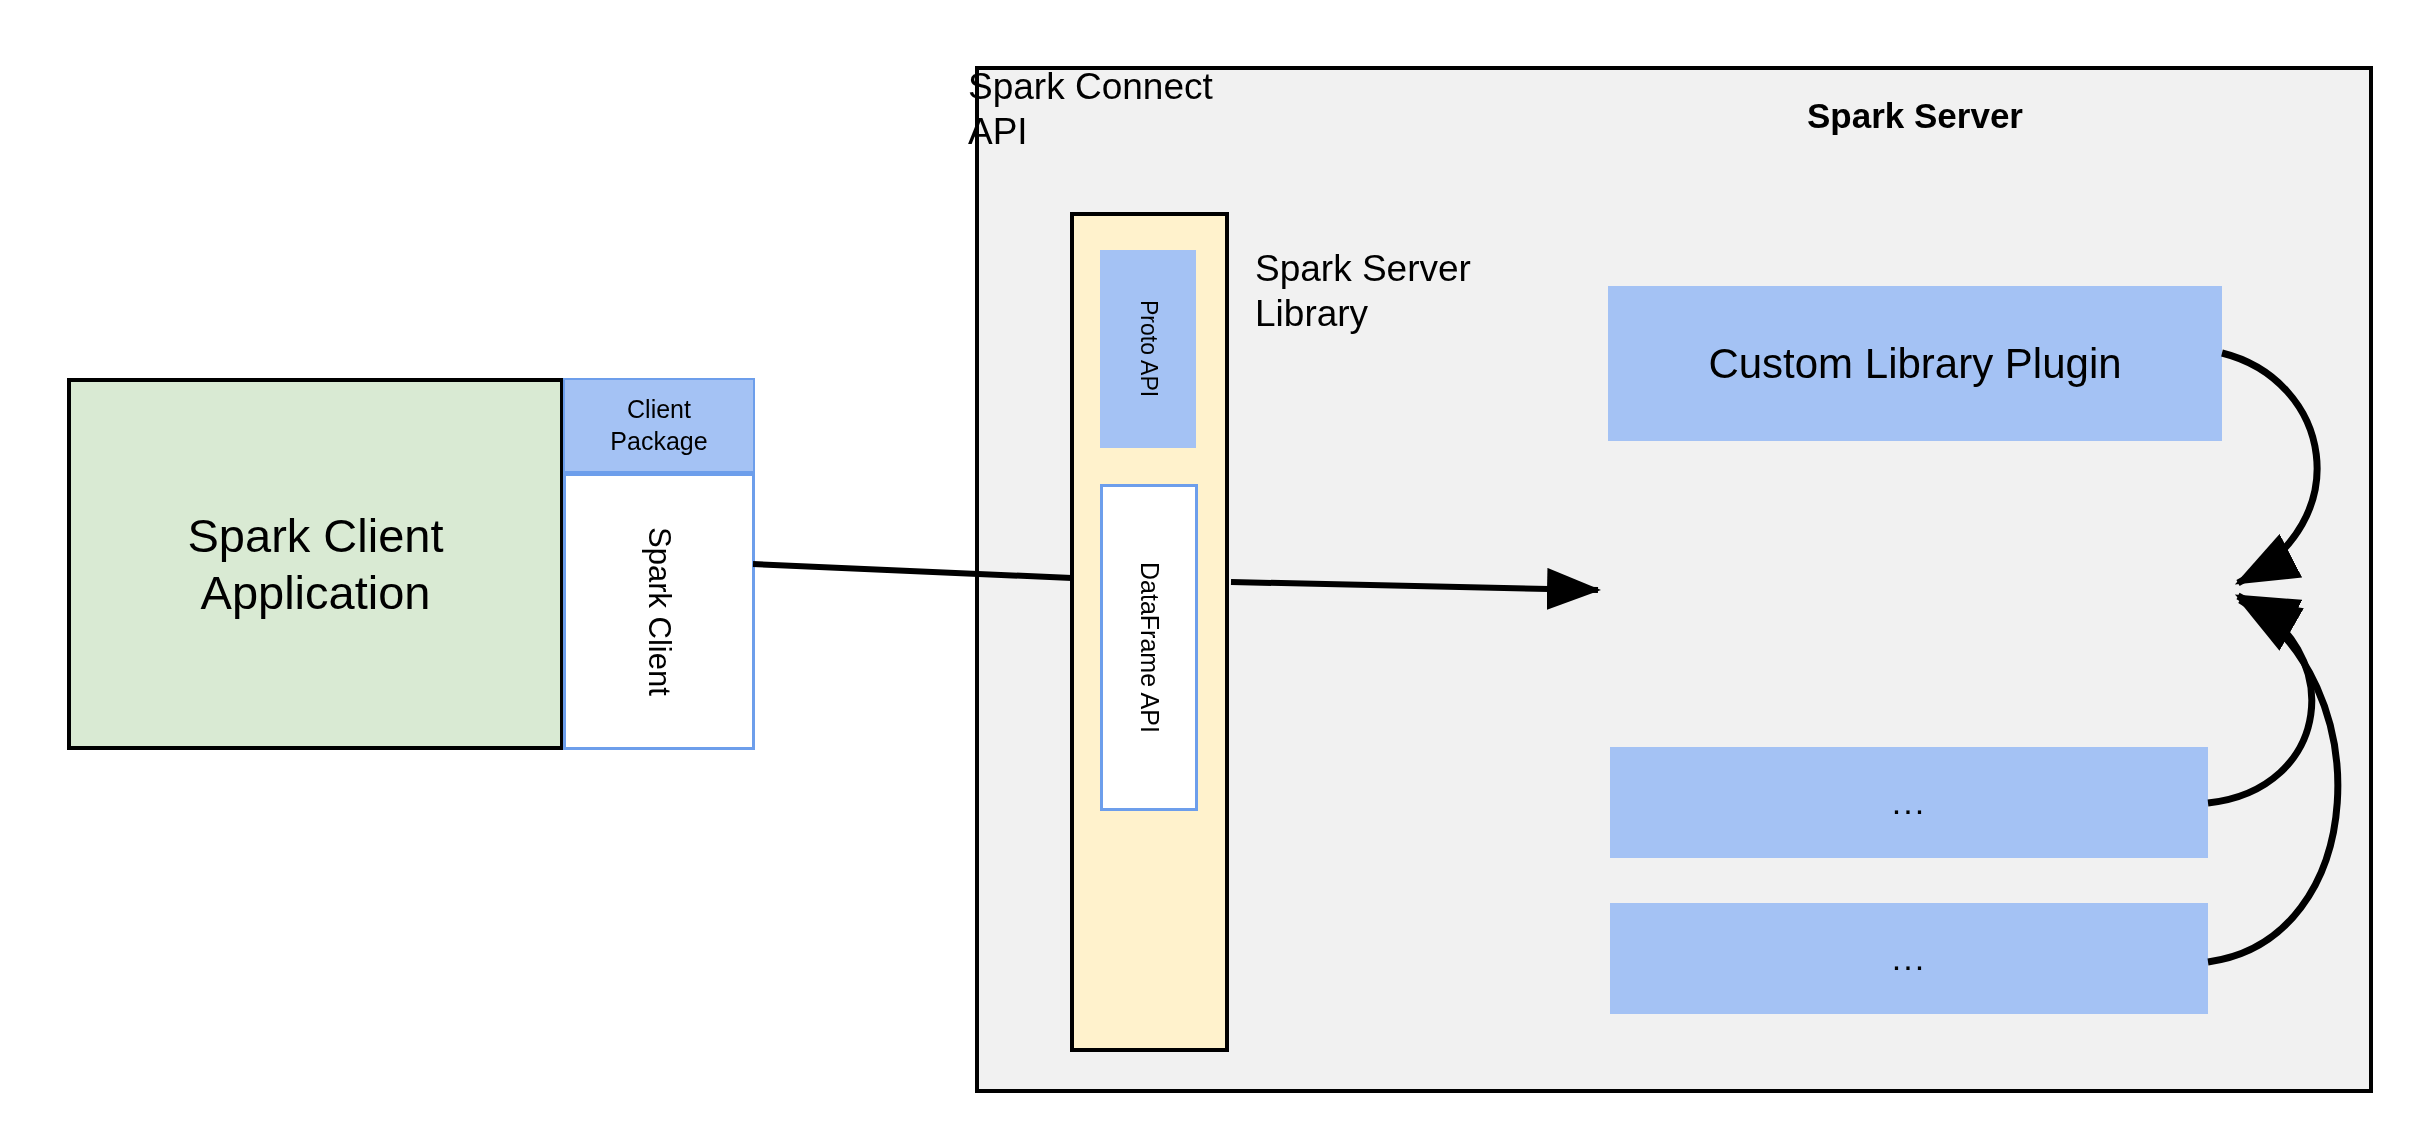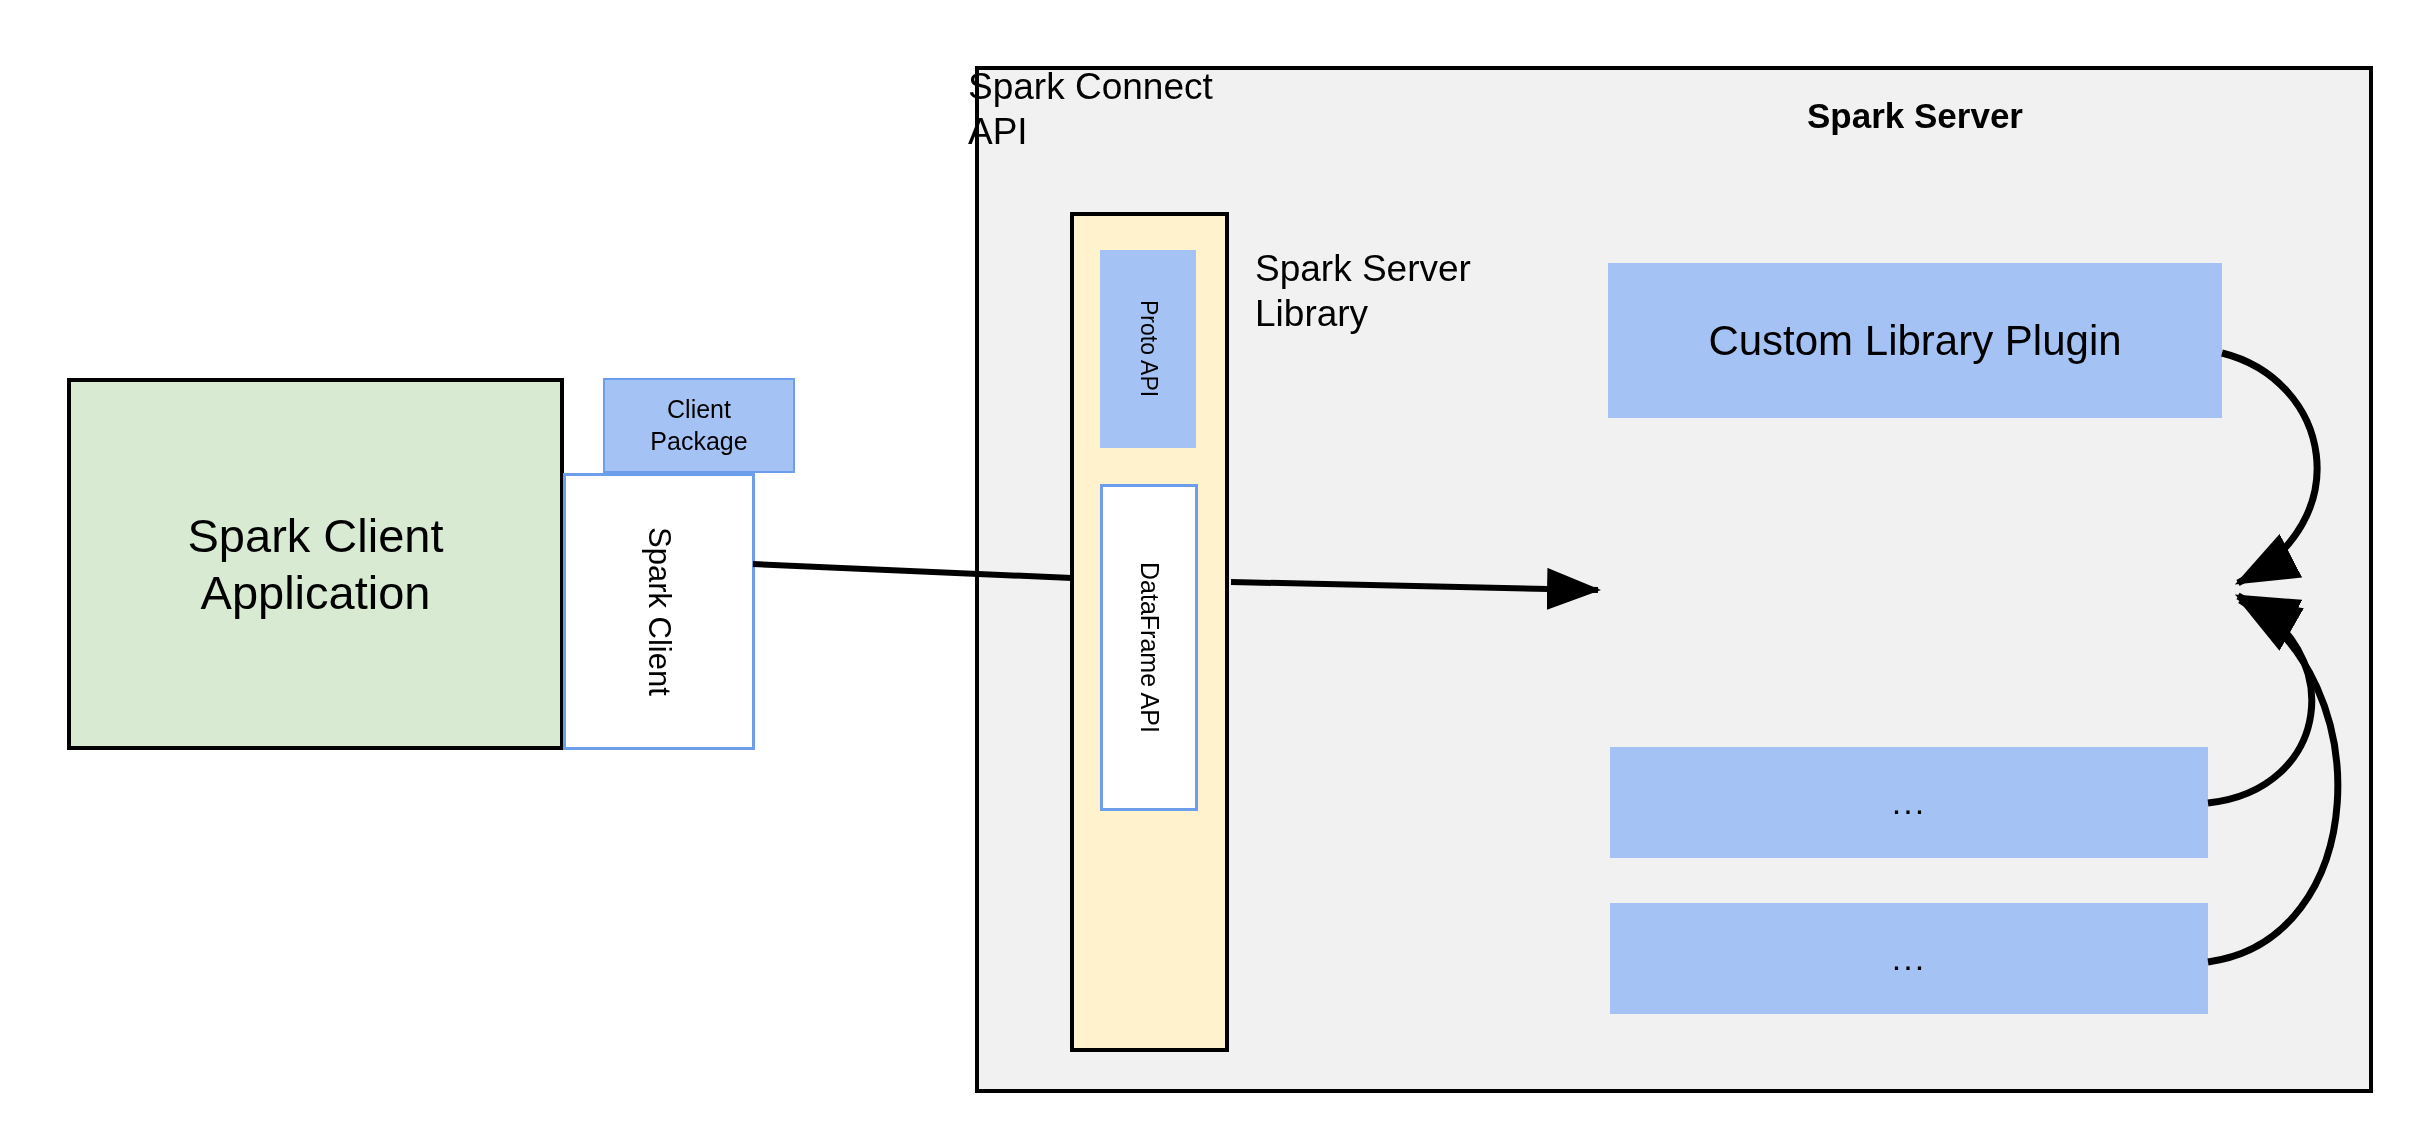--- a/index.html
+++ b/index.html
@@ -47,21 +47,20 @@
   }
 
   #client-package {
     left: 563px; top: 378px;
     width: 192px; height: 95px;
     background: #A4C2F4;
     border: 2px solid #6D9EEB;
     display: flex;
     align-items: center;
     justify-content: center;
-    margin-left: 40px;
   }
   #client-package-label {
     font-size: 25px;
     line-height: 1.25;
     text-align: center;
     white-space: pre-line;
   }
 
   #spark-client-box {
     left: 563px; top: 473px;
@@ -126,21 +125,21 @@
   #server-title {
     left: 1608px; top: 96px;
     width: 614px;
     font-size: 35px;
     font-weight: bold;
     text-align: center;
   }
 
   
   #plugin-box {
-    left: 1608px; top: 263px;
+    left: 1608px; top: 286px;
     width: 614px; height: 155px;
     background: #A4C2F4;
     display: flex;
     align-items: center;
     justify-content: center;
   }
   #plugin-label { font-size: 42px; }
 
   #spark-core-box {
     left: 1608px; top: 481px;

